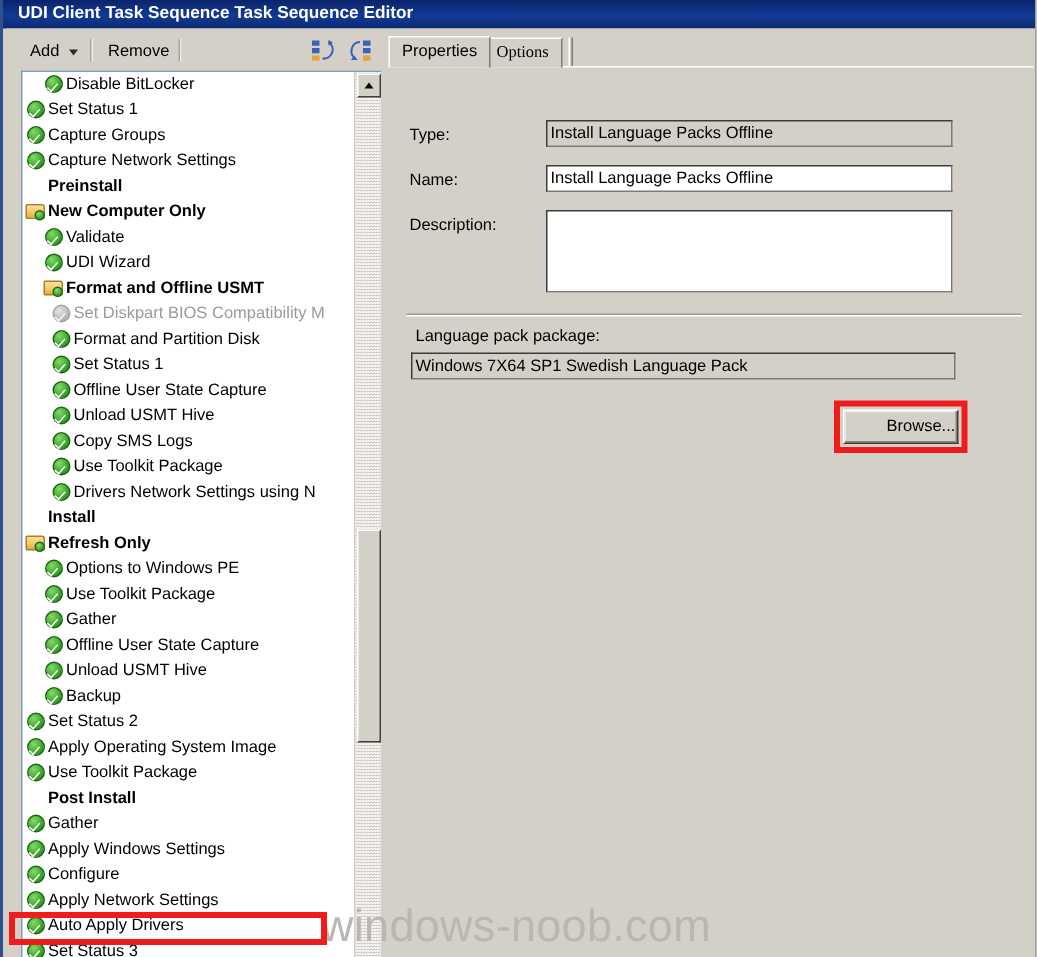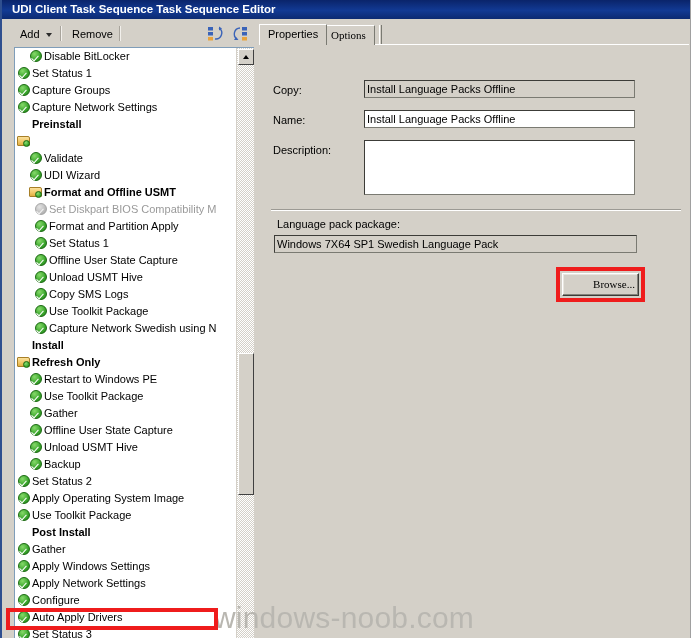--- a/index.html
+++ b/index.html
@@ -391,21 +391,21 @@
     left: 303px;
     top: 228px;
     width: 77px;
     height: 23px;
     background: #d4d0c8;
     border: 1px solid #ffffff;
     border-right-color: #3c3c38;
     border-bottom-color: #3c3c38;
     box-shadow: inset -1px -1px 0 #85837c, inset 1px 1px 0 #e8e6e0;
     box-sizing: border-box;
-    font-family: Liberation Serif, serif;
+    font-family: Liberation Sans, sans-serif;
     font-size: 11px;
     color: #000;
     line-height: 21px;
     text-align: center;
     cursor: default;
     padding-left: 27px;
   }
 
   
   #tree-selection-highlight {
@@ -472,48 +472,48 @@
       </div>
     </div>
 
     <div id="tree-outer">
       <div id="tree-list">
           <div class="tree-row ind1"><span class="ico ico-check"></span><span class="lbl">Disable BitLocker</span></div>
           <div class="tree-row ind0"><span class="ico ico-check"></span><span class="lbl">Set Status 1</span></div>
           <div class="tree-row ind0"><span class="ico ico-check"></span><span class="lbl">Capture Groups</span></div>
           <div class="tree-row ind0"><span class="ico ico-check"></span><span class="lbl">Capture Network Settings</span></div>
           <div class="tree-row ind0 bold"><span class="ico"></span><span class="lbl">Preinstall</span></div>
-          <div class="tree-row ind0 bold"><span class="ico ico-folder"></span></div>
+          <div class="tree-row ind0 bold"><span class="ico ico-folder"></span><span class="lbl">New Computer Only</span></div>
           <div class="tree-row ind1"><span class="ico ico-check"></span><span class="lbl">Validate</span></div>
           <div class="tree-row ind1"><span class="ico ico-check"></span><span class="lbl">UDI Wizard</span></div>
           <div class="tree-row ind1 bold"><span class="ico ico-folder"></span><span class="lbl">Format and Offline USMT</span></div>
           <div class="tree-row ind2 disabled"><span class="ico ico-check-off"></span><span class="lbl">Set Diskpart BIOS Compatibility M</span></div>
-          <div class="tree-row ind2"><span class="ico ico-check"></span><span class="lbl">Format and Partition Apply</span></div>
+          <div class="tree-row ind2"><span class="ico ico-check"></span><span class="lbl">Format and Partition Disk</span></div>
           <div class="tree-row ind2"><span class="ico ico-check"></span><span class="lbl">Set Status 1</span></div>
           <div class="tree-row ind2"><span class="ico ico-check"></span><span class="lbl">Offline User State Capture</span></div>
           <div class="tree-row ind2"><span class="ico ico-check"></span><span class="lbl">Unload USMT Hive</span></div>
           <div class="tree-row ind2"><span class="ico ico-check"></span><span class="lbl">Copy SMS Logs</span></div>
           <div class="tree-row ind2"><span class="ico ico-check"></span><span class="lbl">Use Toolkit Package</span></div>
-          <div class="tree-row ind2"><span class="ico ico-check"></span><span class="lbl">Capture Network Swedish using N</span></div>
+          <div class="tree-row ind2"><span class="ico ico-check"></span><span class="lbl">Drivers Network Settings using N</span></div>
           <div class="tree-row ind0 bold"><span class="ico"></span><span class="lbl">Install</span></div>
           <div class="tree-row ind0 bold"><span class="ico ico-folder"></span><span class="lbl">Refresh Only</span></div>
-          <div class="tree-row ind1"><span class="ico ico-check"></span><span class="lbl">Restart to Windows PE</span></div>
+          <div class="tree-row ind1"><span class="ico ico-check"></span><span class="lbl">Options to Windows PE</span></div>
           <div class="tree-row ind1"><span class="ico ico-check"></span><span class="lbl">Use Toolkit Package</span></div>
           <div class="tree-row ind1"><span class="ico ico-check"></span><span class="lbl">Gather</span></div>
           <div class="tree-row ind1"><span class="ico ico-check"></span><span class="lbl">Offline User State Capture</span></div>
           <div class="tree-row ind1"><span class="ico ico-check"></span><span class="lbl">Unload USMT Hive</span></div>
           <div class="tree-row ind1"><span class="ico ico-check"></span><span class="lbl">Backup</span></div>
           <div class="tree-row ind0"><span class="ico ico-check"></span><span class="lbl">Set Status 2</span></div>
           <div class="tree-row ind0"><span class="ico ico-check"></span><span class="lbl">Apply Operating System Image</span></div>
           <div class="tree-row ind0"><span class="ico ico-check"></span><span class="lbl">Use Toolkit Package</span></div>
           <div class="tree-row ind0 bold"><span class="ico"></span><span class="lbl">Post Install</span></div>
           <div class="tree-row ind0"><span class="ico ico-check"></span><span class="lbl">Gather</span></div>
           <div class="tree-row ind0"><span class="ico ico-check"></span><span class="lbl">Apply Windows Settings</span></div>
+          <div class="tree-row ind0"><span class="ico ico-check"></span><span class="lbl">Configure</span></div>
           <div class="tree-row ind0"><span class="ico ico-check"></span><span class="lbl">Apply Network Settings</span></div>
-          <div class="tree-row ind0"><span class="ico ico-check"></span><span class="lbl">Configure</span></div>
           <div class="tree-row ind0"><span class="ico ico-check"></span><span class="lbl">Auto Apply Drivers</span></div>
           <div class="tree-row ind0"><span class="ico ico-check"></span><span class="lbl">Set Status 3</span></div>
         </div>
 
       <div id="tree-scrollbar">
         <div id="scroll-up-button"></div>
         <div id="scroll-thumb"></div>
       </div>
     </div>
 
@@ -522,21 +522,21 @@
   <div id="right-pane">
 
     <div id="tab-strip">
       <div class="tab" id="tab-properties">Properties</div>
       <div class="tab" id="tab-options">Options</div>
       <div id="tab-trailing"></div>
     </div>
 
     <div id="tab-body">
 
-      <div class="field-label" id="type-label">Copy:</div>
+      <div class="field-label" id="type-label">Type:</div>
       <div class="txt-input readonly" id="type-input">Install Language Packs Offline</div>
 
       <div class="field-label" id="name-label">Name:</div>
       <div class="txt-input" id="name-input">Install Language Packs Offline</div>
 
       <div class="field-label" id="desc-label">Description:</div>
       <div class="txt-input" id="desc-input"></div>
 
       <div id="divider"></div>
 

